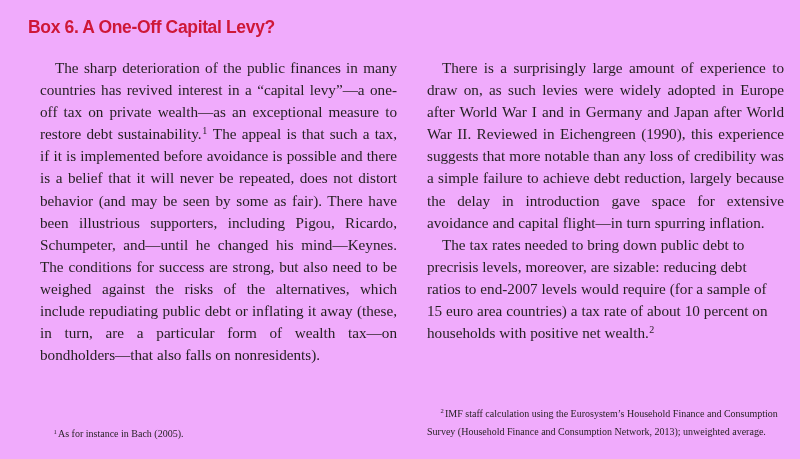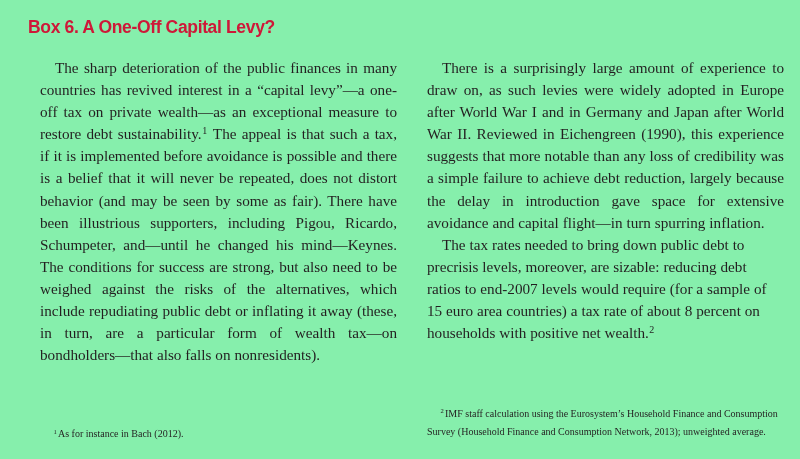--- a/index.html
+++ b/index.html
@@ -12,21 +12,21 @@
     background: #f8e2de;
     font-family: "Liberation Serif", serif;
     color: #231f20;
     overflow: hidden;
   }
 
   .box {
     position: relative;
     width: 800px;
     height: 459px;
-    background: #86efac;
+    background: #f0abfc;
     box-sizing: border-box;
   }
 
   .box-title {
     position: absolute;
     left: 28px;
     top: 17px;
     font-family: "Liberation Sans", sans-serif;
     font-weight: bold;
     font-size: 17.5px;
@@ -116,28 +116,28 @@
 
   <div class="box-title">Box 6. A One-Off Capital Levy?</div>
 
   <div class="columns">
 
     <div class="col col-left">
       <div class="col-body">
         <p class="para"><span>The sharp deterioration of the public finances in many countries has revived interest in a “capital levy”—a one-off tax on private wealth—as an exceptional measure to restore debt sustainability.</span><sup>1</sup><span> The appeal is that such a tax, if it is implemented before avoidance is possible and there is a belief that it will never be repeated, does not distort behavior (and may be seen by some as fair). There have been illustrious supporters, including Pigou, Ricardo, Schumpeter, and—until he changed his mind—Keynes. The conditions for success are strong, but also need to be weighed against the risks of the alternatives, which include repudiating public debt or inflating it away (these, in turn, are a particular form of wealth tax—on bondholders—that also falls on nonresidents).</span></p>
       </div>
       <div class="col-notes">
-        <p class="note last"><sup>1</sup><span>As for instance in Bach (2012).</span></p>
+        <p class="note last"><sup>1</sup><span>As for instance in Bach (2005).</span></p>
       </div>
     </div>
 
     <div class="col col-right">
       <div class="col-body">
         <p class="para">There is a surprisingly large amount of experience to draw on, as such levies were widely adopted in Europe after World War I and in Germany and Japan after World War II. Reviewed in Eichengreen (1990), this experience suggests that more notable than any loss of credibility was a simple failure to achieve debt reduction, largely because the delay in introduction gave space for extensive avoidance and capital flight—in turn spurring inflation.</p>
-        <p class="para last"><span>The tax rates needed to bring down public debt to precrisis levels, moreover, are sizable: reducing debt ratios to end-2007 levels would require (for a sample of 15 euro area countries) a tax rate of about 8 percent on households with positive net wealth.</span><sup>2</sup></p>
+        <p class="para last"><span>The tax rates needed to bring down public debt to precrisis levels, moreover, are sizable: reducing debt ratios to end-2007 levels would require (for a sample of 15 euro area countries) a tax rate of about 10 percent on households with positive net wealth.</span><sup>2</sup></p>
       </div>
       <div class="col-notes">
         <p class="note last"><sup>2</sup><span>IMF staff calculation using the Eurosystem’s Household Finance and Consumption Survey (Household Finance and Consumption Network, 2013); unweighted average.</span></p>
       </div>
     </div>
 
   </div>
 </div>
 
 </body></html>

